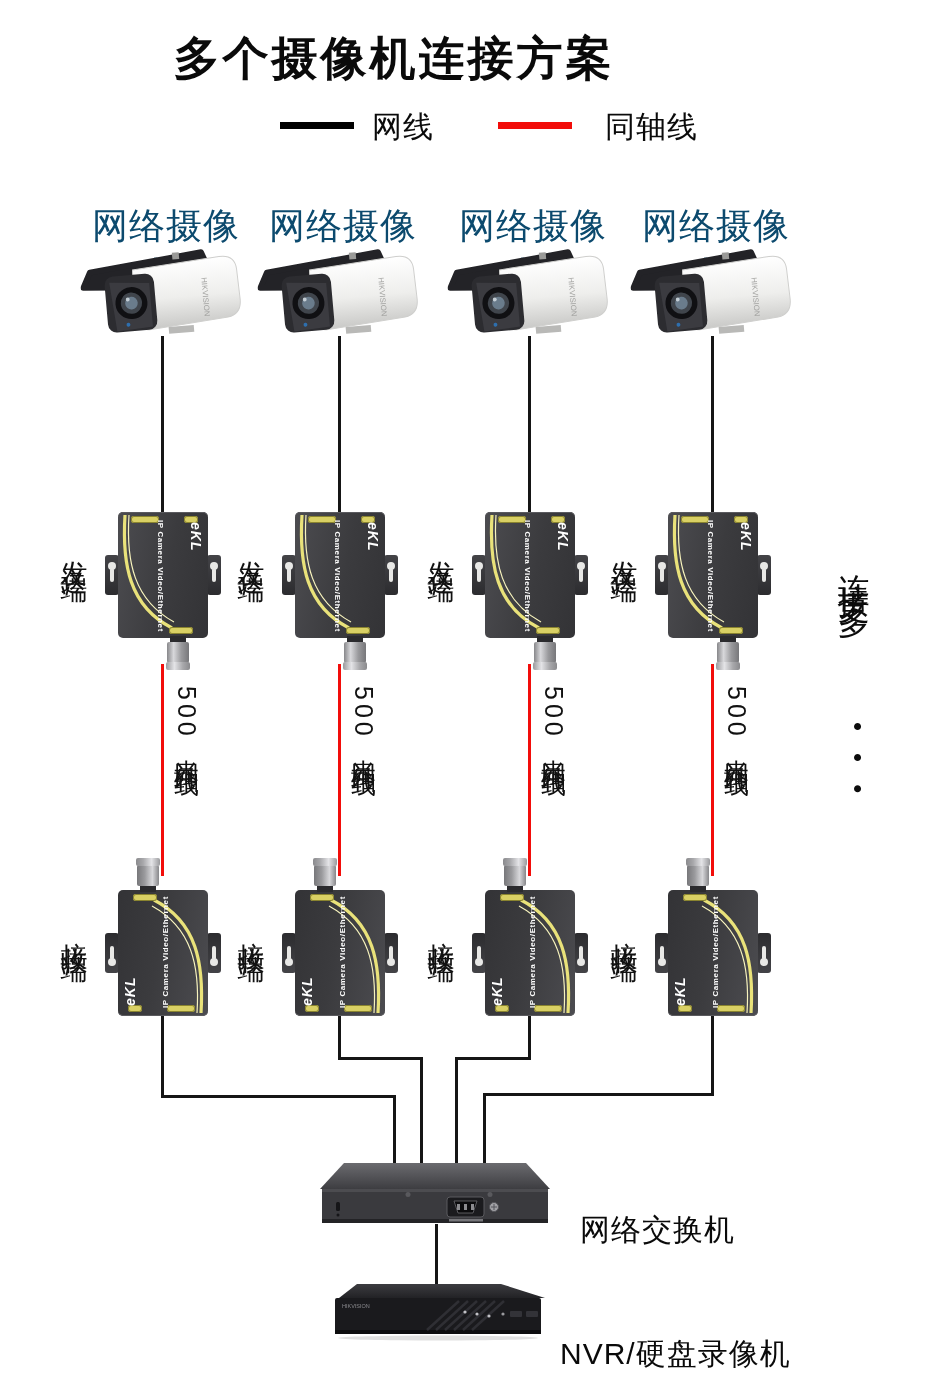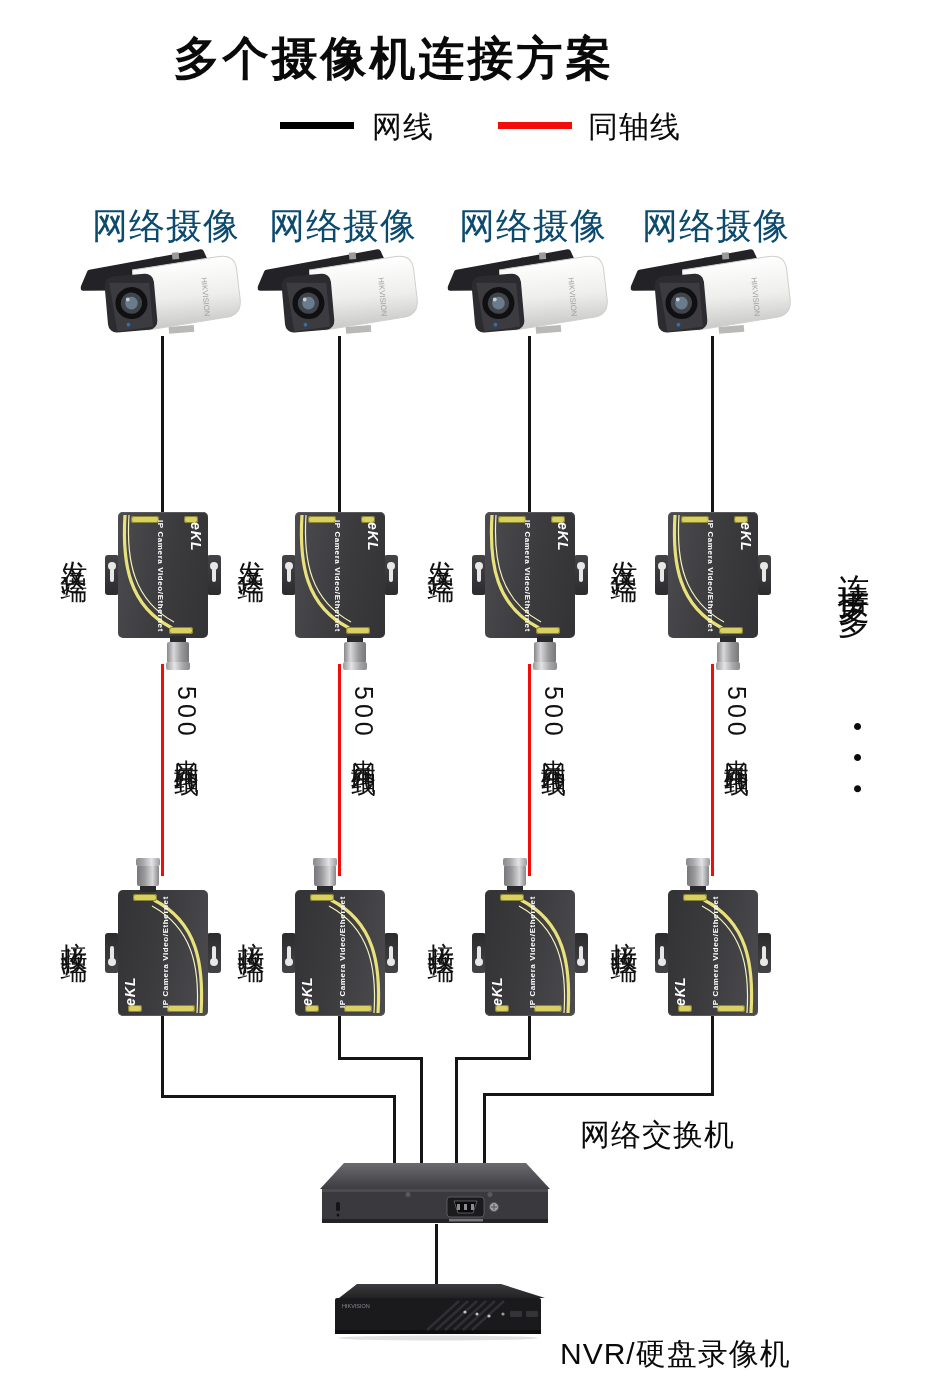--- a/index.html
+++ b/index.html
@@ -86,21 +86,21 @@
 </style>
 </head>
 <body>
 
 <div class="canvas">
 
   <div class="abs title">多个摄像机连接方案</div>
   <div class="abs legend-swatch" style="left:280px;background:#000;"></div>
   <div class="abs legend-label" style="left:372px;">网线</div>
   <div class="abs legend-swatch" style="left:498px;background:#f20d0a;"></div>
-  <div class="abs legend-label" style="left:588px;">同轴线</div>
+  <div class="abs legend-label" style="left:605px;">同轴线</div>
 
   <svg width="0" height="0" style="position:absolute" aria-hidden="true">
     <defs>
       <linearGradient id="gBody" x1="0" y1="0" x2="0" y2="1">
         <stop offset="0" stop-color="#ffffff"></stop>
           <stop offset="0.55" stop-color="#eeeeec"></stop>
           <stop offset="1" stop-color="#c9c9c7"></stop>
       </linearGradient>
       <linearGradient id="gSwTop" x1="0" y1="0" x2="0" y2="1">
         <stop offset="0" stop-color="#6b6b6f"></stop>
@@ -360,21 +360,21 @@
     <circle cx="170" cy="33.5" r="2.5" fill="#59595d"></circle>
     <rect x="127" y="36" width="37" height="20" rx="3" fill="#1b1b1e" stroke="#5a5a5e" stroke-width="1"></rect>
     <polygon points="134,40 157,40 153,52 138,52" fill="#0b0b0d" stroke="#6c6c70" stroke-width="0.8"></polygon>
     <rect x="137" y="43" width="3" height="6" fill="#8c8c90"></rect>
     <rect x="144" y="43" width="3" height="6" fill="#8c8c90"></rect>
     <rect x="151" y="43" width="3" height="6" fill="#8c8c90"></rect>
     <rect x="129" y="58" width="34" height="2.5" fill="#77777b"></rect>
     <circle cx="174" cy="46" r="4.5" fill="#a2a2a6" stroke="#55555a" stroke-width="1"></circle>
     <path d="M171,46 L177,46 M174,43 L174,49" stroke="#55555a" stroke-width="1"></path>
   </svg>
-  <div class="abs dev-side-label" style="left:580px;top:1115px;font-family:Liberation Serif, serif;">网络交换机</div>
+  <div class="abs dev-side-label" style="left:580px;top:1210px;font-family:Liberation Serif, serif;">网络交换机</div>
 
   <svg class="abs" style="left:331px;top:1281px;" width="214" height="60" viewBox="0 0 214 60">
     <polygon points="26,3 170,3 214,17 8,17" fill="url(#gNvrTop)"></polygon>
     <rect x="4" y="17" width="206" height="36" rx="2" fill="#1a1a1d"></rect>
     <rect x="4" y="49" width="206" height="4" fill="#0d0d0f"></rect>
     <text x="11" y="27" font-size="5.5" fill="#8a8a8e">HIKVISION</text>
     <g stroke="#2f2f34" stroke-width="2.5">
       <line x1="96" y1="49" x2="128" y2="20"></line>
         <line x1="105" y1="49" x2="137" y2="20"></line>
       <line x1="114" y1="49" x2="146" y2="20"></line>

